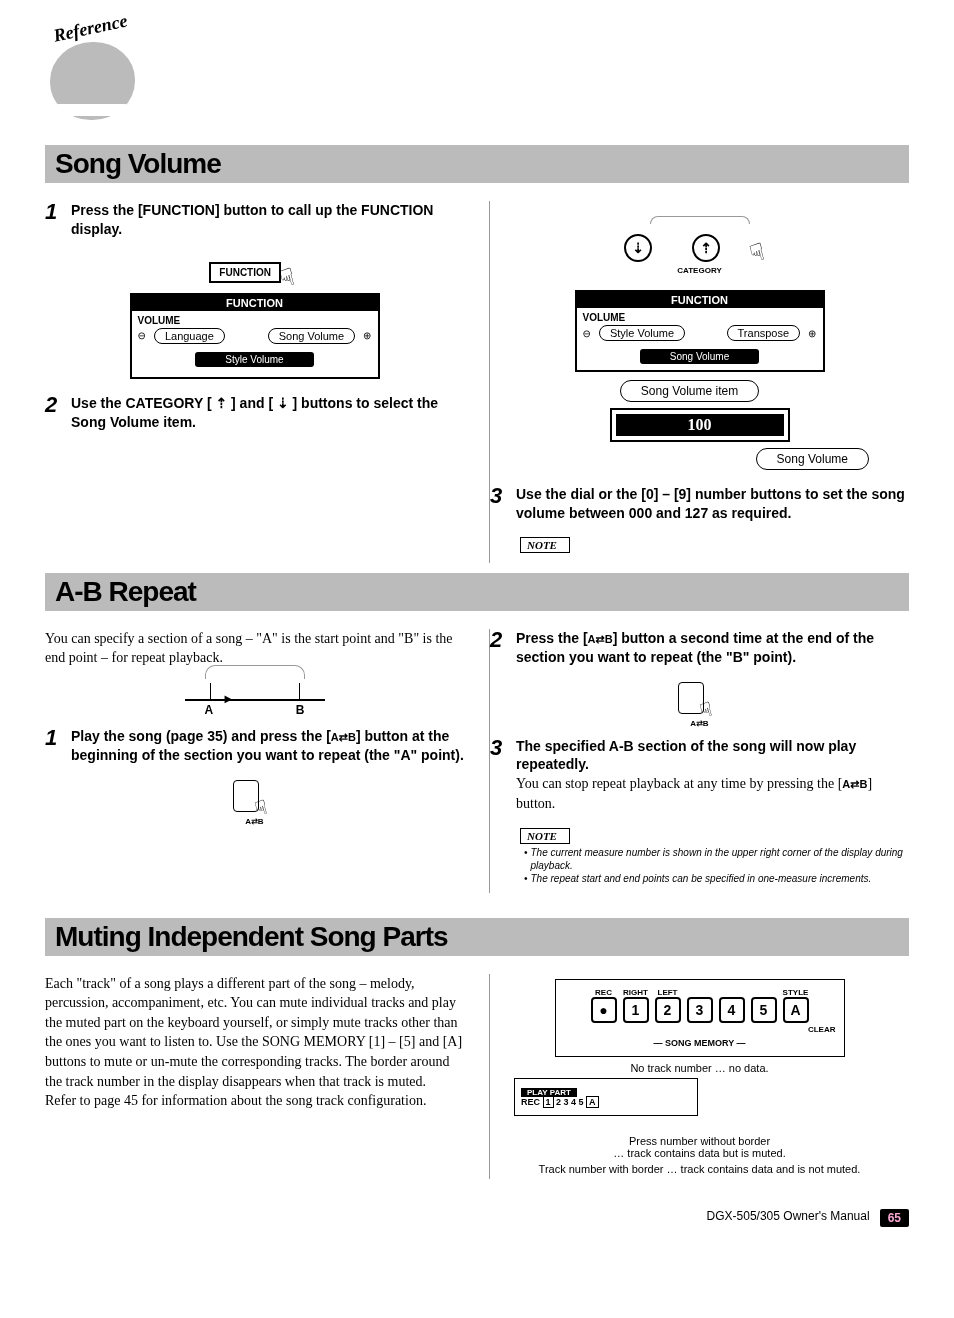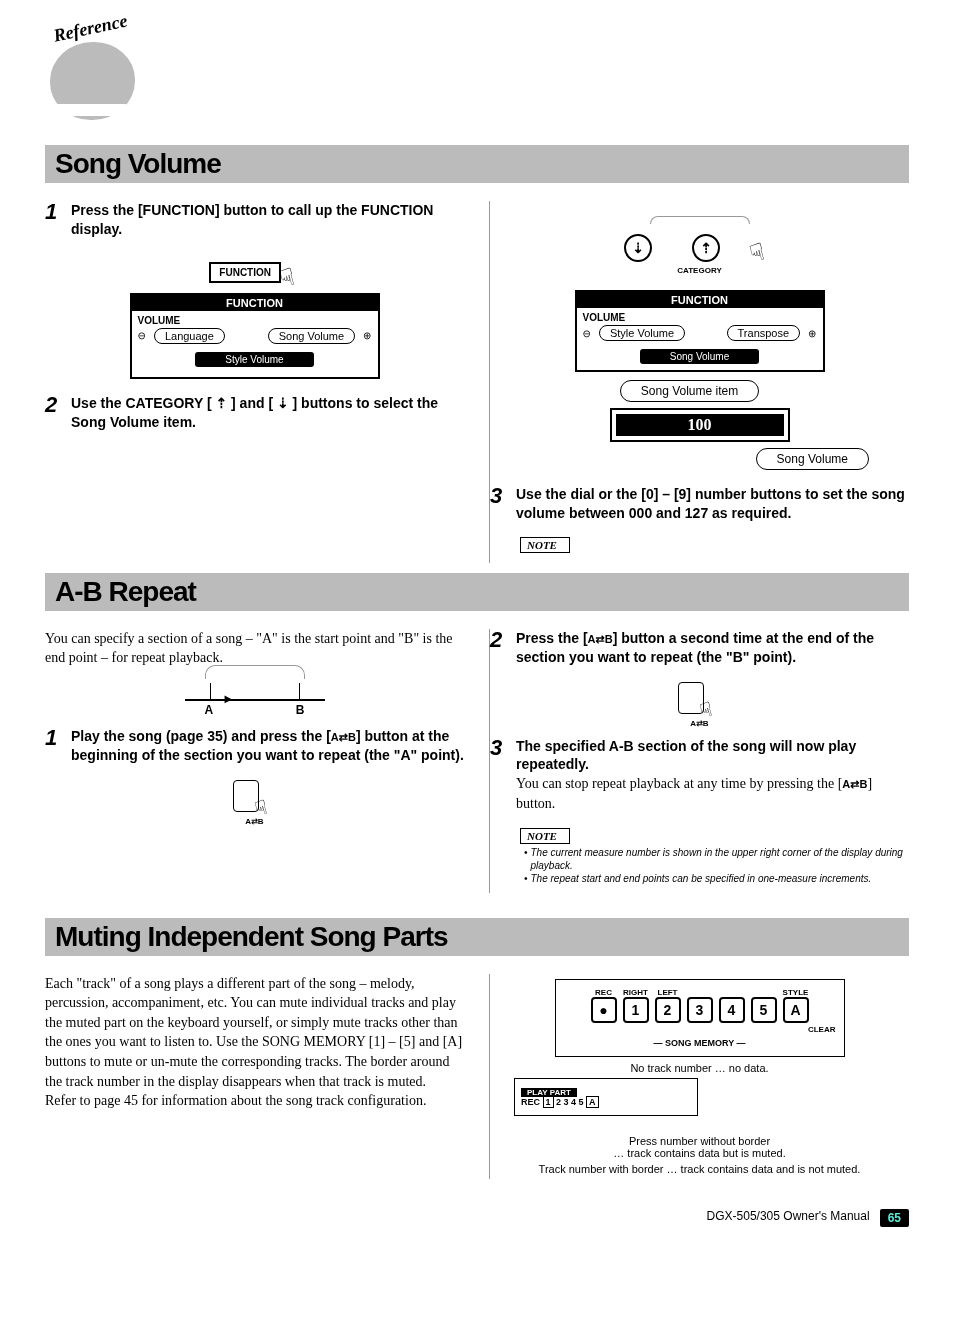--- a/index.html
+++ b/index.html
@@ -301,21 +301,21 @@
     display: flex;
     justify-content: flex-end;
     align-items: flex-start;
     gap: 10px;
     margin-top: 30px;
     font-family: Arial, sans-serif;
     font-size: 12px;
   }
   .page-num {
     background: #000;
-    color: #5eead4;
+    color: #f9a8d4;
     font-weight: bold;
     padding: 2px 8px;
     border-radius: 2px;
   }
   .inline-ab { font-family: Arial,sans-serif; font-size:11px; font-weight:bold; white-space:nowrap;}
 </style>
 </head>
 <body>
 
 <div class="header">

